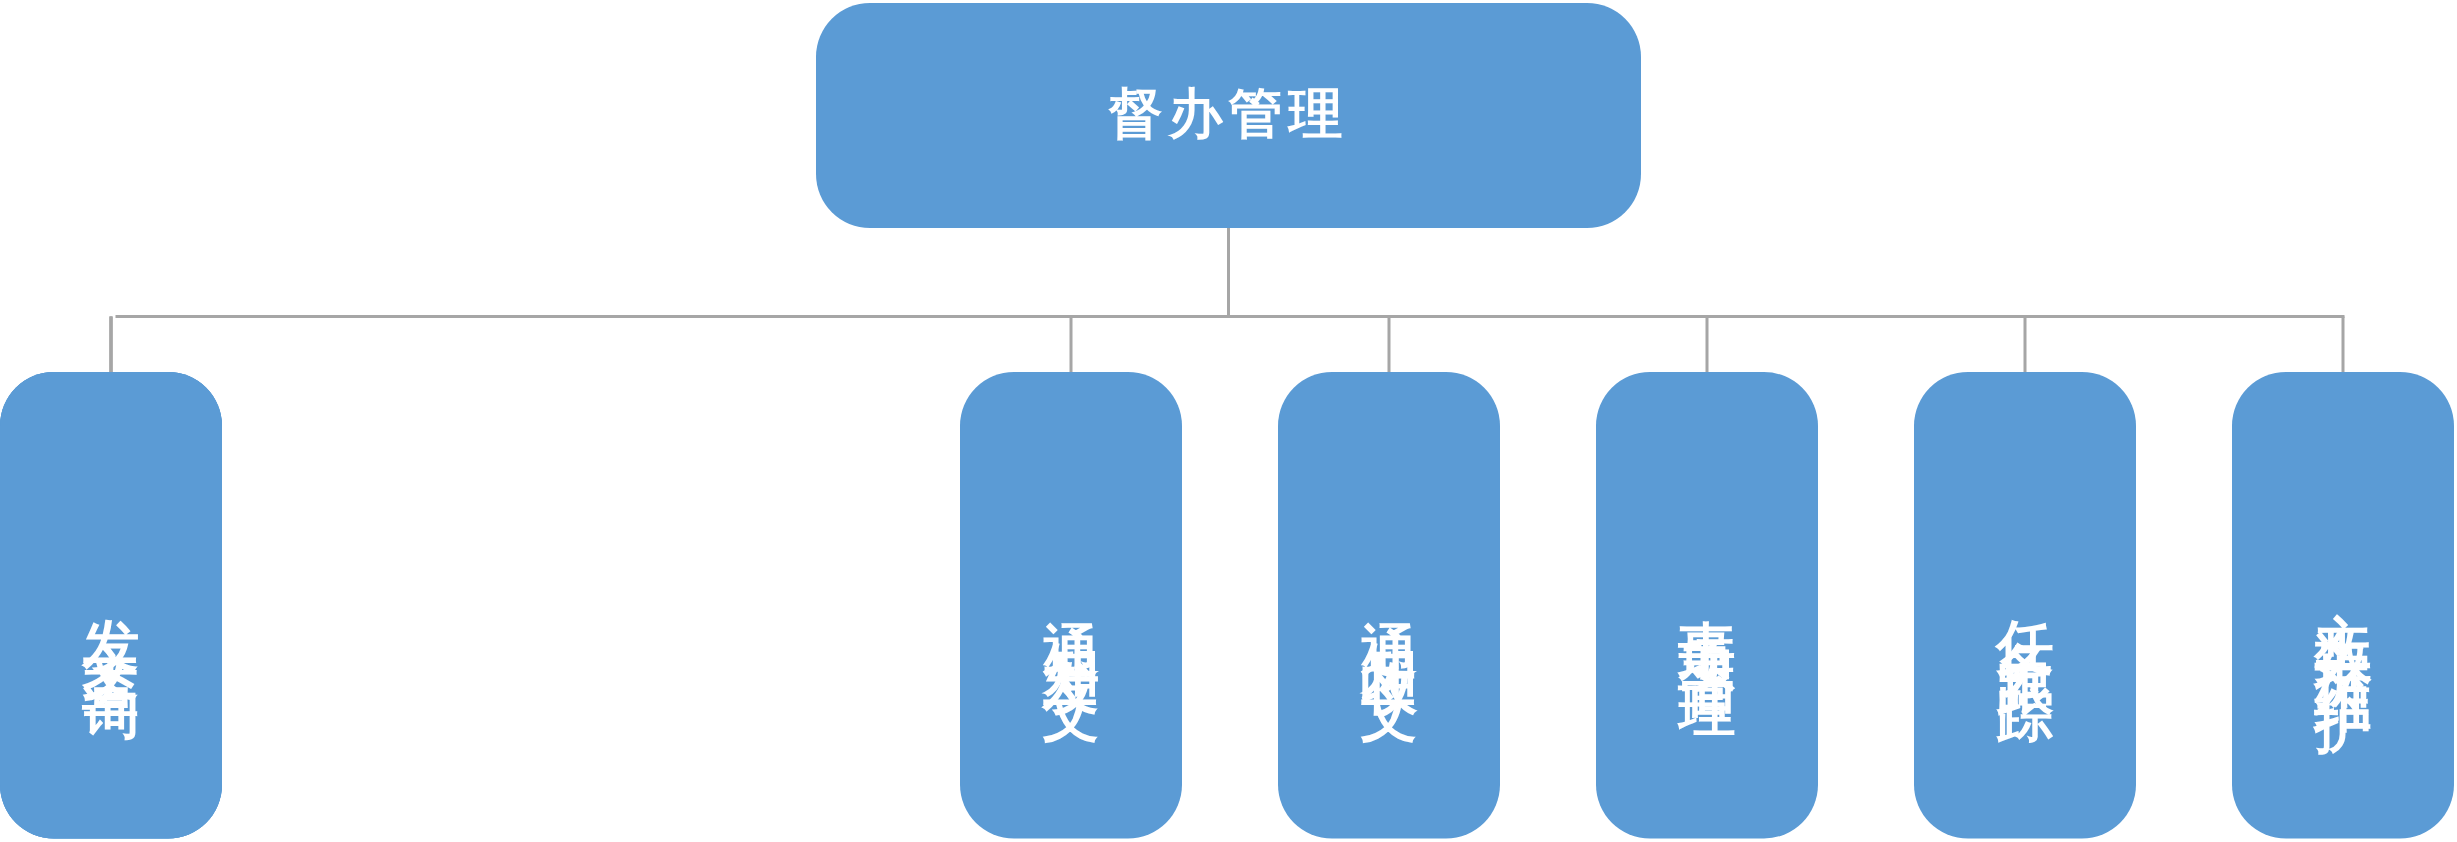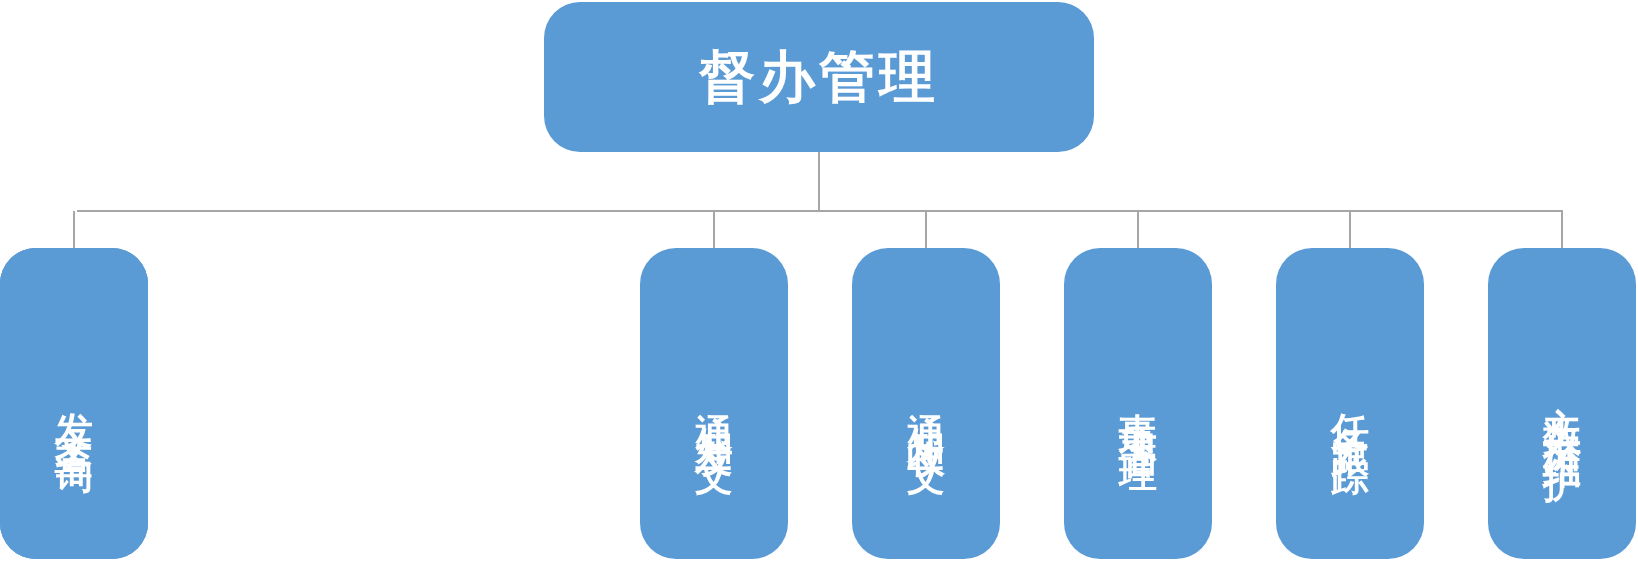--- a/index.html
+++ b/index.html
@@ -23,21 +23,21 @@
     width: 550px;
     height: 150px;
     background: #5B9BD5;
     border-radius: 36px;
     display: flex;
     align-items: center;
     justify-content: center;
   }
   .root-label {
     color: #ffffff;
-    font-size: 56px;
+    font-size: 36px;
     font-weight: bold;
     letter-spacing: 4px;
     line-height: 1;
     white-space: nowrap;
   }
   
   .root-stub {
     position: absolute;
     left: 818px;
     top: 152px;

